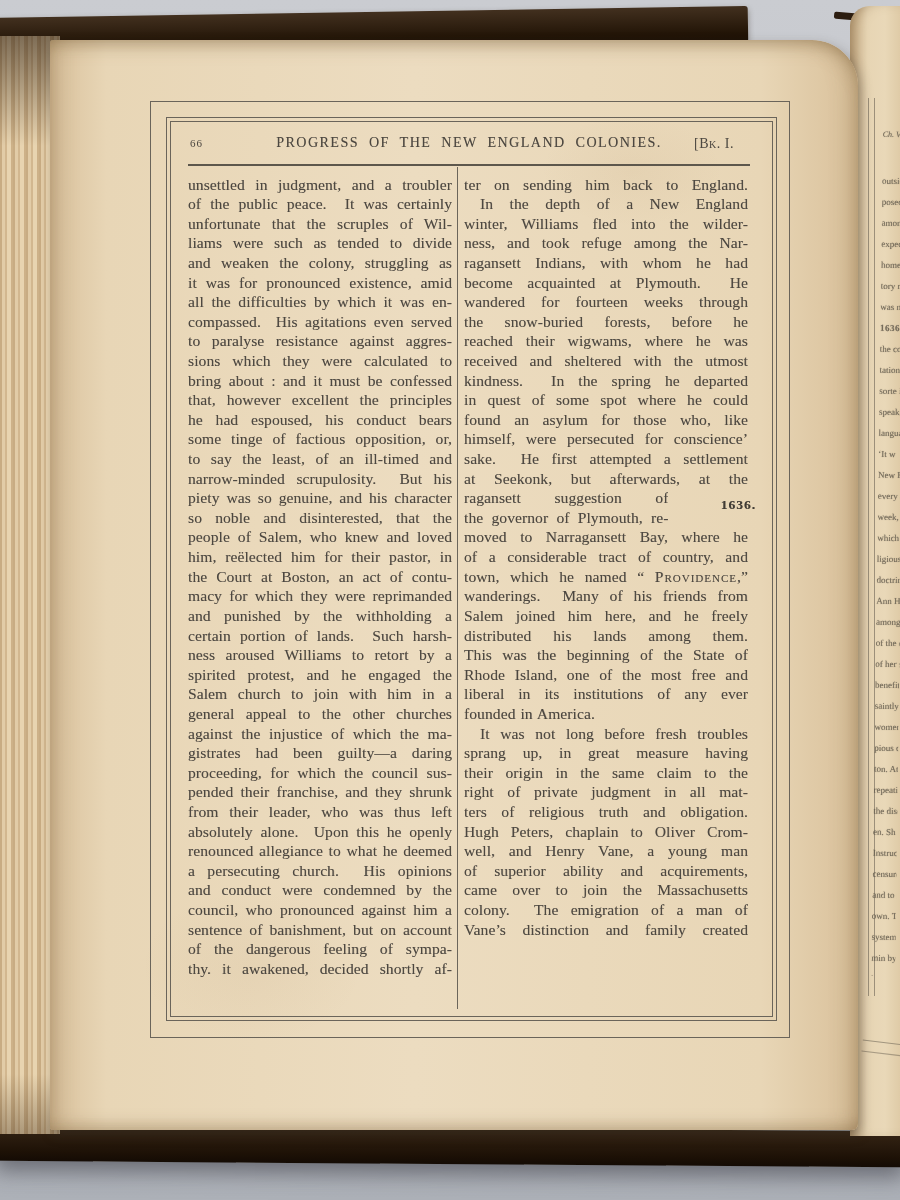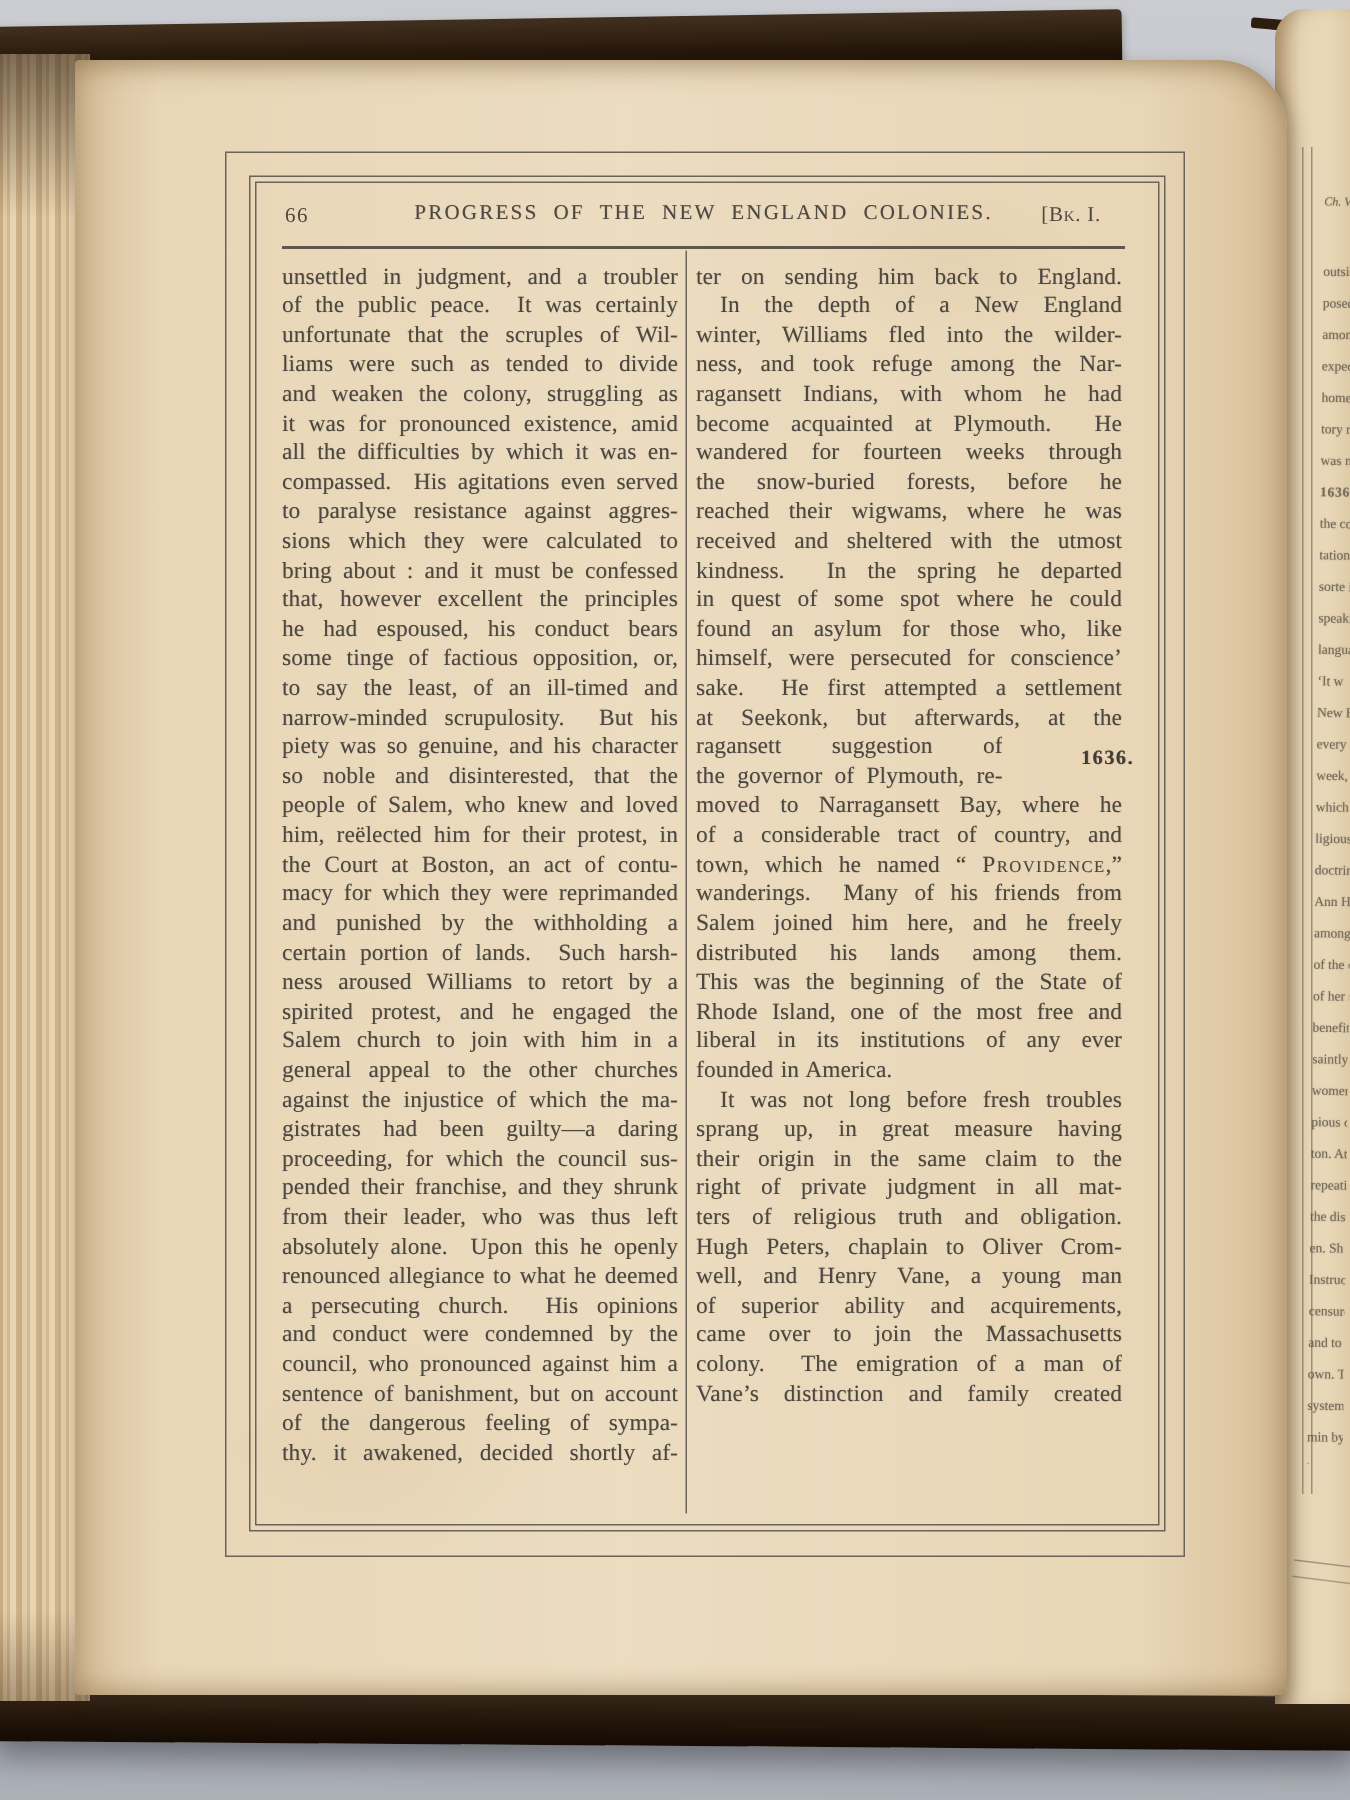--- a/index.html
+++ b/index.html
@@ -90,21 +90,21 @@
     border:1px solid #6a645a;
   }
   .frame-inner::before{
     content:""; position:absolute; inset:3px; border:1px solid #6a645a;
   }
   .text-block{
     position:absolute; left:138px; top:95px; width:562px; color:#4c4740;
   }
   
   .page-header{ position:relative; height:20px; }
-  .page-number{ position:absolute; left:2px; top:2px; font-size:14px; letter-spacing:1px; }
+  .page-number{ position:absolute; left:2px; top:2px; font-size:11px; letter-spacing:1px; }
   .running-title{
     position:absolute; left:0; right:0; text-align:center;
     font-size:14px; letter-spacing:1.5px; word-spacing:5px;
     text-shadow:.3px .3px .5px rgba(74,69,62,.4);
   }
   .book-part-label{
     position:absolute; right:16px; top:1px; font-size:14px; font-variant:small-caps; letter-spacing:.5px;
   }
   .header-rule{ margin-top:9px; height:1.5px; background:#5d574c; }
   
@@ -213,21 +213,21 @@
           <div class="line">sions which they were calculated to</div>
           <div class="line">bring about : and it must be confessed</div>
           <div class="line">that, however excellent the principles</div>
           <div class="line">he had espoused, his conduct bears</div>
           <div class="line">some tinge of factious opposition, or,</div>
           <div class="line">to say the least, of an ill-timed and</div>
           <div class="line">narrow-minded scrupulosity.  But his</div>
           <div class="line">piety was so genuine, and his character</div>
           <div class="line">so noble and disinterested, that the</div>
           <div class="line">people of Salem, who knew and loved</div>
-          <div class="line">him, reëlected him for their protest, in</div>
+          <div class="line">him, reëlected him for their pastor, in</div>
           <div class="line">the Court at Boston, an act of contu-</div>
           <div class="line">macy for which they were reprimanded</div>
           <div class="line">and punished by the withholding a</div>
           <div class="line">certain portion of lands.  Such harsh-</div>
           <div class="line">ness aroused Williams to retort by a</div>
           <div class="line">spirited protest, and he engaged the</div>
           <div class="line">Salem church to join with him in a</div>
           <div class="line">general appeal to the other churches</div>
           <div class="line">against the injustice of which the ma-</div>
           <div class="line">gistrates had been guilty—a daring</div>

